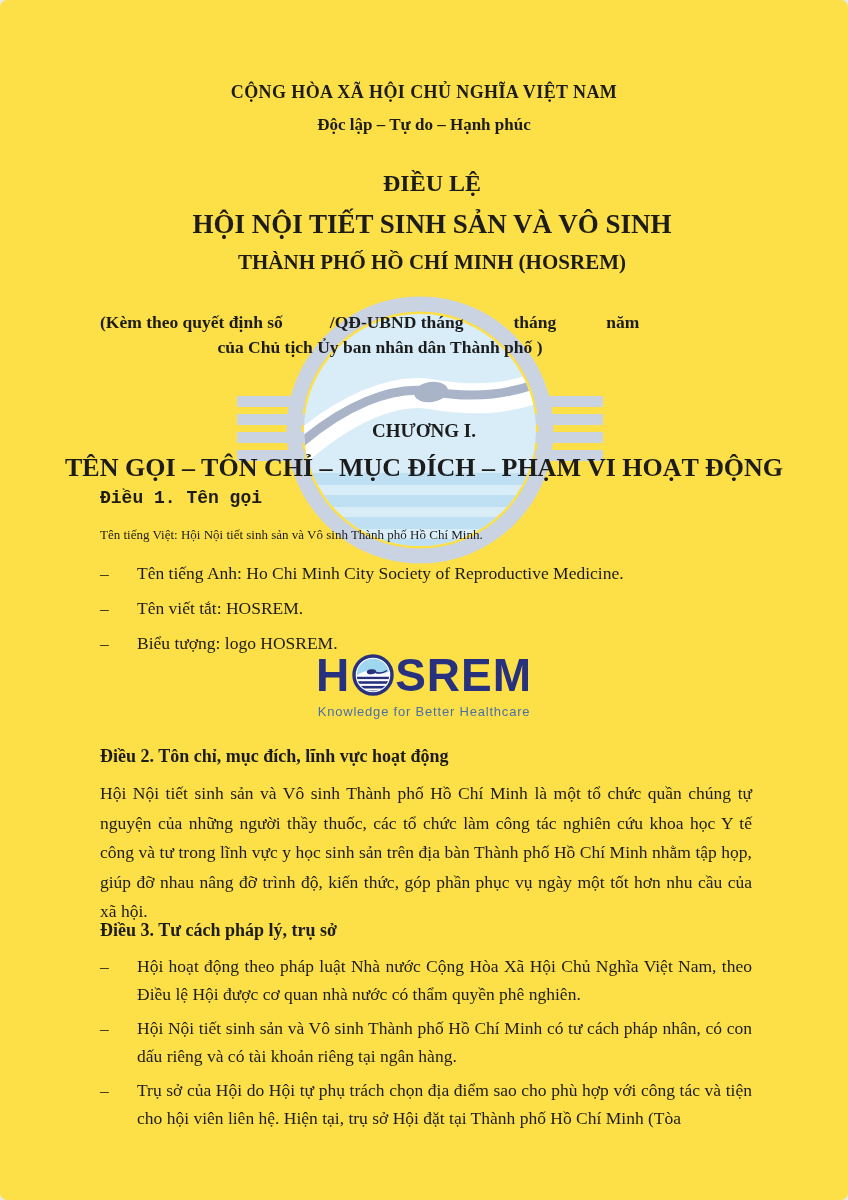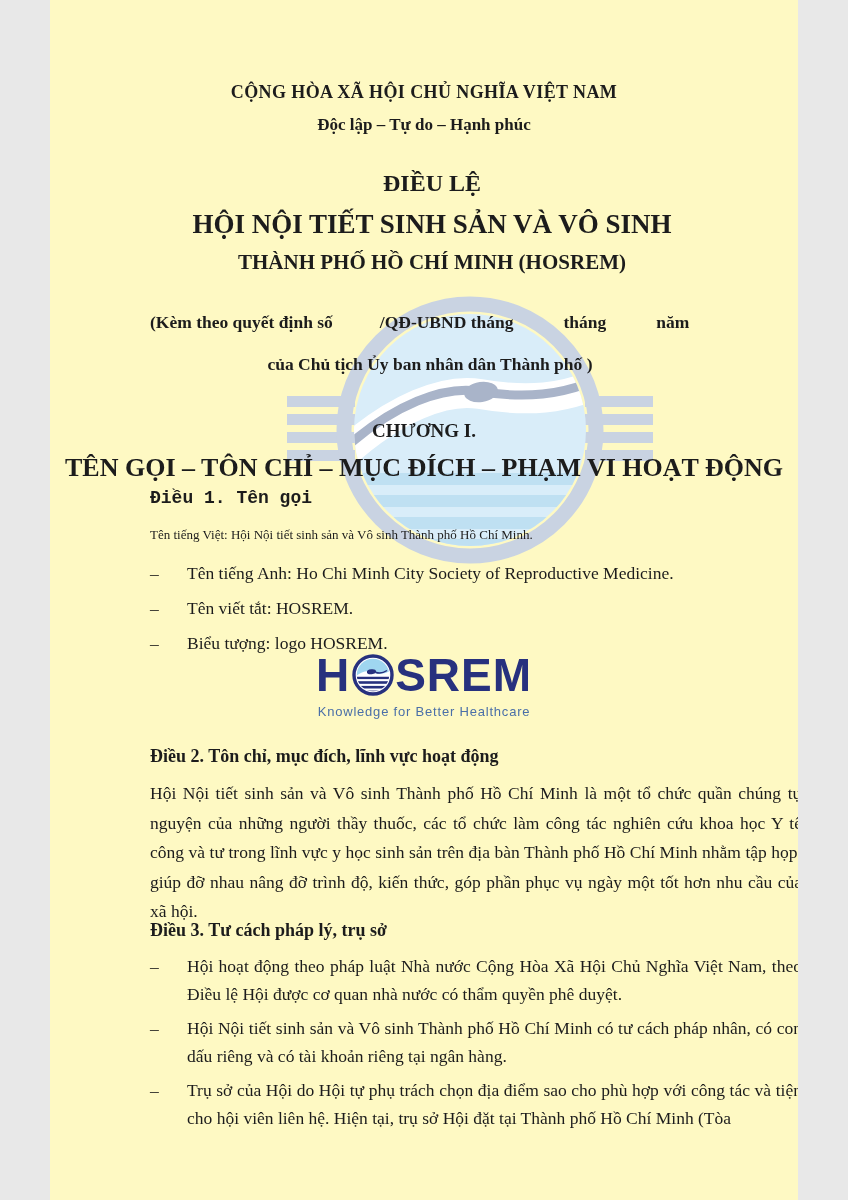--- a/index.html
+++ b/index.html
@@ -1,25 +1,26 @@
 <!DOCTYPE html>
 <html><head>
 <meta charset="utf-8">
 <style>
   * { margin: 0; padding: 0; box-sizing: border-box; }
   html, body { background: #e8e8e8; }
   .page {
     position: relative;
-    width: 748px;
+    width: 848px;
     height: 1200px;
     margin: 0 auto;
-    background: #fef9c3;
+    background: #fde047;
     overflow: hidden;
     font-family: "Liberation Serif", "DejaVu Serif", serif;
     color: #1c1c1c;
+    border-radius: 7px;
   }
   .layer-text { position: relative; z-index: 2; }
   .watermark {
     position: absolute;
     left: 235px;
     top: 288px;
     z-index: 1;
   }
   .centered { text-align: center; }
 
@@ -28,21 +29,21 @@
   .nat2 { font-size: 17px; font-weight: bold; margin-top: 12px; }
 
   .doc-title { position: absolute; left: 0; top: 170px; width: 100%; padding-left: 16px; }
   .t1 { font-size: 24px; font-weight: bold; }
   .t2 { font-size: 27px; font-weight: bold; margin-top: 12px; }
   .t3 { font-size: 21px; font-weight: bold; margin-top: 10px; }
 
   .subtitle { position: absolute; left: 100px; top: 312px; width: 560px; font-weight: bold; font-size: 17.5px; }
   .sub-line1 { display: flex; align-items: baseline; }
   .sub-gap1 { width: 47px; } .sub-gap2 { width: 50px; } .sub-gap3 { width: 50px; }
-  .sub-line2 { text-align: center; margin-top: 21px; }
+  .sub-line2 { text-align: center; margin-top: 4px; }
 
   .chapter { position: absolute; left: 0; top: 420px; width: 100%; }
   .chap-no { font-size: 19px; font-weight: bold; }
   .chap-title { font-size: 26px; font-weight: bold; margin-top: 11px; }
 
   .article-heading { font-size: 18px; font-weight: bold; }
   .art1-h { position: absolute; left: 100px; top: 488px; font-family: Liberation Mono, monospace; }
   .art1-intro { position: absolute; left: 100px; top: 527px; font-size: 13px; }
   .art1-items { position: absolute; left: 100px; top: 561px; width: 660px; }
   .dash-item { position: relative; padding-left: 37px; font-size: 17.5px; line-height: 24px; margin-bottom: 11px; }
@@ -185,21 +186,21 @@
       <div class="logo-tagline" style="color:#4a6fa8;">Knowledge for Better Healthcare</div>
     </div>
 
     <div class="article-heading art2-h">Điều 2. Tôn chỉ, mục đích, lĩnh vực hoạt động</div>
     <div class="art2-body">Hội Nội tiết sinh sản và Vô sinh Thành phố Hồ Chí Minh là một tổ chức quần chúng tự nguyện của những người thầy thuốc, các tổ chức làm công tác nghiên cứu khoa học Y tế công và tư trong lĩnh vực y học sinh sản trên địa bàn Thành phố Hồ Chí Minh nhằm tập họp, giúp đỡ nhau nâng đỡ trình độ, kiến thức, góp phần phục vụ ngày một tốt hơn nhu cầu của xã hội.</div>
 
     <div class="article-heading art3-h">Điều 3. Tư cách pháp lý, trụ sở</div>
     <div class="art3-items">
       <div class="dash-item">
         <span class="dash">–</span>
-        <span>Hội hoạt động theo pháp luật Nhà nước Cộng Hòa Xã Hội Chủ Nghĩa Việt Nam, theo Điều lệ Hội được cơ quan nhà nước có thẩm quyền phê duyệt.</span>
+        <span>Hội hoạt động theo pháp luật Nhà nước Cộng Hòa Xã Hội Chủ Nghĩa Việt Nam, theo Điều lệ Hội được cơ quan nhà nước có thẩm quyền phê nghiên.</span>
       </div>
       <div class="dash-item">
         <span class="dash">–</span>
         <span>Hội Nội tiết sinh sản và Vô sinh Thành phố Hồ Chí Minh có tư cách pháp nhân, có con dấu riêng và có tài khoản riêng tại ngân hàng.</span>
       </div>
       <div class="dash-item">
         <span class="dash">–</span>
         <span>Trụ sở của Hội do Hội tự phụ trách chọn địa điểm sao cho phù hợp với công tác và tiện cho hội viên liên hệ. Hiện tại, trụ sở Hội đặt tại Thành phố Hồ Chí Minh (Tòa</span>
       </div>
     </div>

